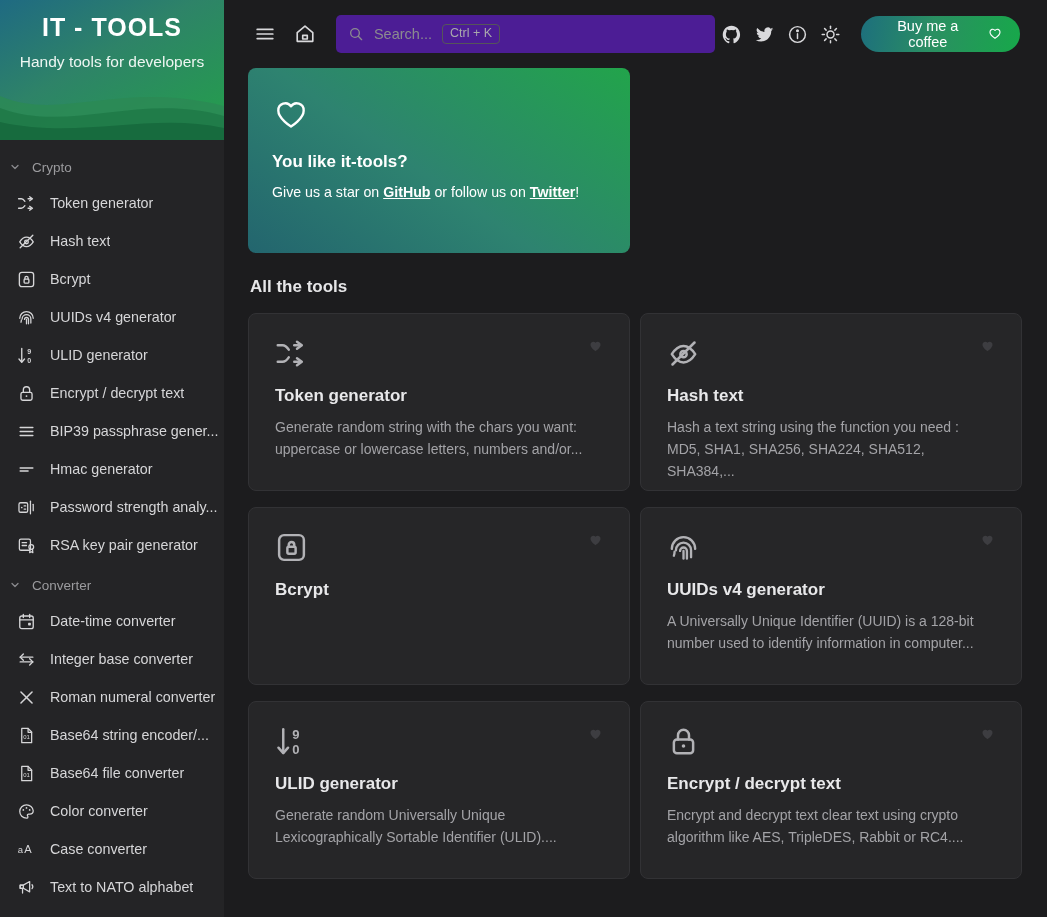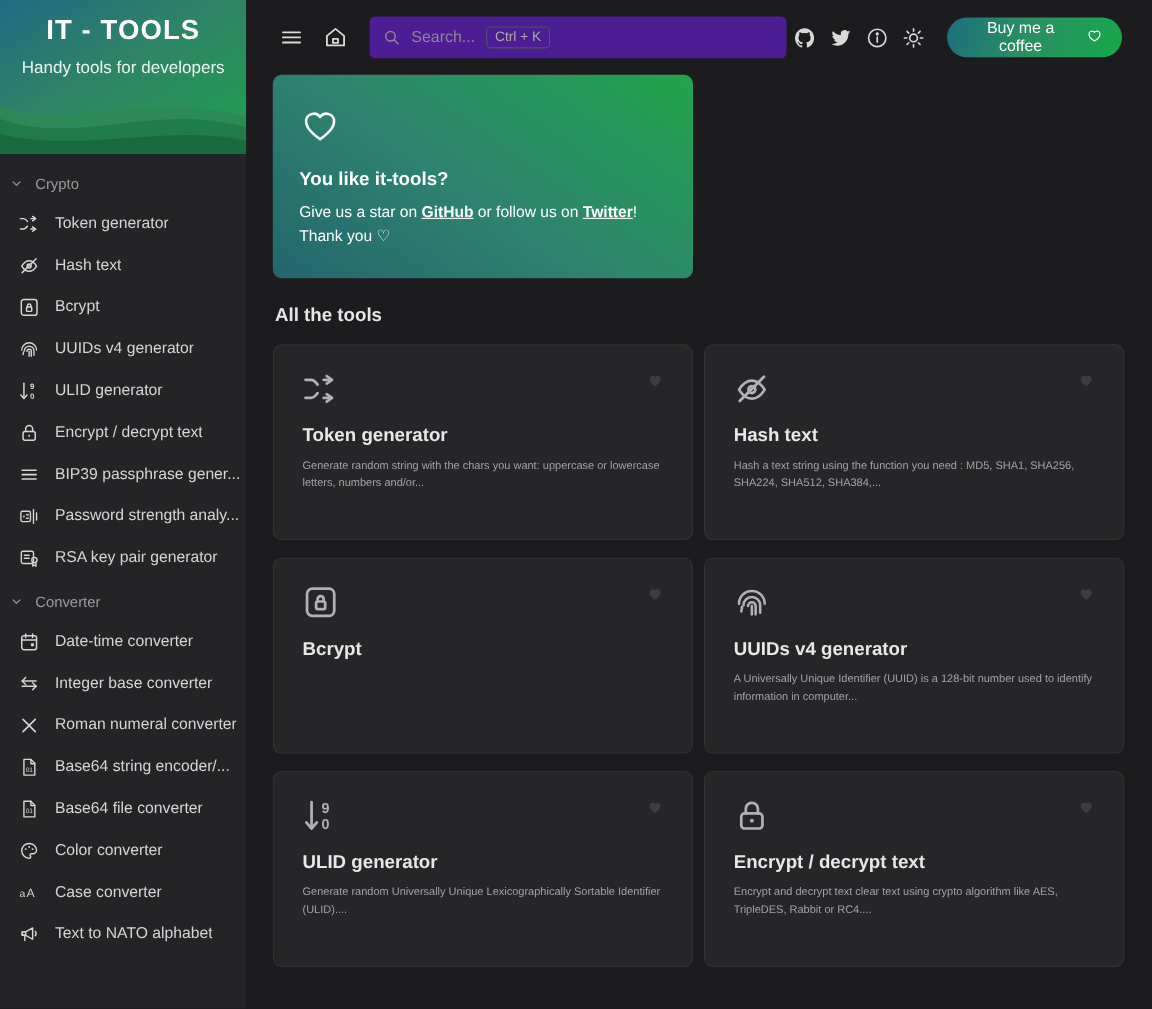--- a/index.html
+++ b/index.html
@@ -148,21 +148,21 @@
     background: #262628;
     border: 1px solid #323235;
     border-radius: 8px;
     padding: 22px 26px 24px;
     position: relative;
     height: 178px;
     cursor: pointer;
   }
   .card .c-ico { color: #b2b2b6; height: 34px; display: flex; align-items: center; }
   .card h4 { color: #e8e8ea; font-size: 17px; font-weight: bold; margin: 16px 0 10px; }
-  .card p { color: #a3a3a7; font-size: 10px; line-height: 1.58; }
+  .card p { color: #a3a3a7; font-size: 14px; line-height: 1.58; }
   .card .fav {
     position: absolute; top: 24px; right: 26px;
     color: #3d3d41; cursor: pointer;
     font-size: 15px; line-height: 1;
   }
 </style>
 </head>
 <body>
 
 <div class="app">
@@ -265,20 +265,29 @@
         <span class="sb-ico">
           <svg width="19" height="19" viewBox="0 0 24 24" fill="none" stroke="currentColor" stroke-width="1.8" stroke-linecap="round">
               <line x1="4" y1="7" x2="20" y2="7"></line>
               <line x1="4" y1="12" x2="20" y2="12"></line>
               <line x1="4" y1="17" x2="20" y2="17"></line>
             </svg>
         </span>
         <span class="sb-lbl">BIP39 passphrase gener...</span>
       </div>
 
+      <div class="sb-item">
+        <span class="sb-ico">
+          <svg width="19" height="19" viewBox="0 0 24 24" fill="none" stroke="currentColor" stroke-width="1.8" stroke-linecap="round">
+              <line x1="4" y1="10" x2="20" y2="10"></line>
+              <line x1="4" y1="14" x2="14" y2="14"></line>
+            </svg>
+        </span>
+        <span class="sb-lbl">Hmac generator</span>
+      </div>
 
       <div class="sb-item">
         <span class="sb-ico">
           <svg width="19" height="19" viewBox="0 0 24 24" fill="none" stroke="currentColor" stroke-width="1.6" stroke-linecap="round" stroke-linejoin="round">
               <rect x="2.5" y="6" width="11" height="12" rx="2"></rect>
               <circle cx="6" cy="12" r="1.1" fill="currentColor" stroke="none"></circle>
               <line x1="9" y1="10" x2="11" y2="10"></line>
               <line x1="9" y1="14" x2="11" y2="14"></line>
               <line x1="17" y1="4" x2="17" y2="20"></line>
               <line x1="20.5" y1="8" x2="20.5" y2="16"></line>
@@ -477,21 +486,20 @@
     <div class="content">
 
       <div class="banner">
         <div class="b-heart">
           <svg width="38" height="38" viewBox="0 0 24 24" fill="none" stroke="#ffffff" stroke-width="1.5" stroke-linecap="round" stroke-linejoin="round">
               <path d="M12 20.5s-8-5-8-10A4.4 4.4 0 0 1 12 7.8a4.4 4.4 0 0 1 8 2.7c0 5-8 10-8 10z"></path>
             </svg>
         </div>
         <h3>You like it-tools?</h3>
         <p><span>Give us a star on </span><a href="#">GitHub</a><span> or follow us on </span><a href="#">Twitter</a><span>!</span></p>
-        <p>Thank you ♡</p>
       </div>
 
       <div class="section-title">All the tools</div>
 
       <div class="grid">
 
         <div class="card">
           <div class="c-ico">
             <svg width="33" height="33" viewBox="0 0 24 24" fill="none" stroke="currentColor" stroke-width="1.8" stroke-linecap="round" stroke-linejoin="round">
                 <path d="M2 6h3.5c2 0 3 1 4.5 3.2"></path>

